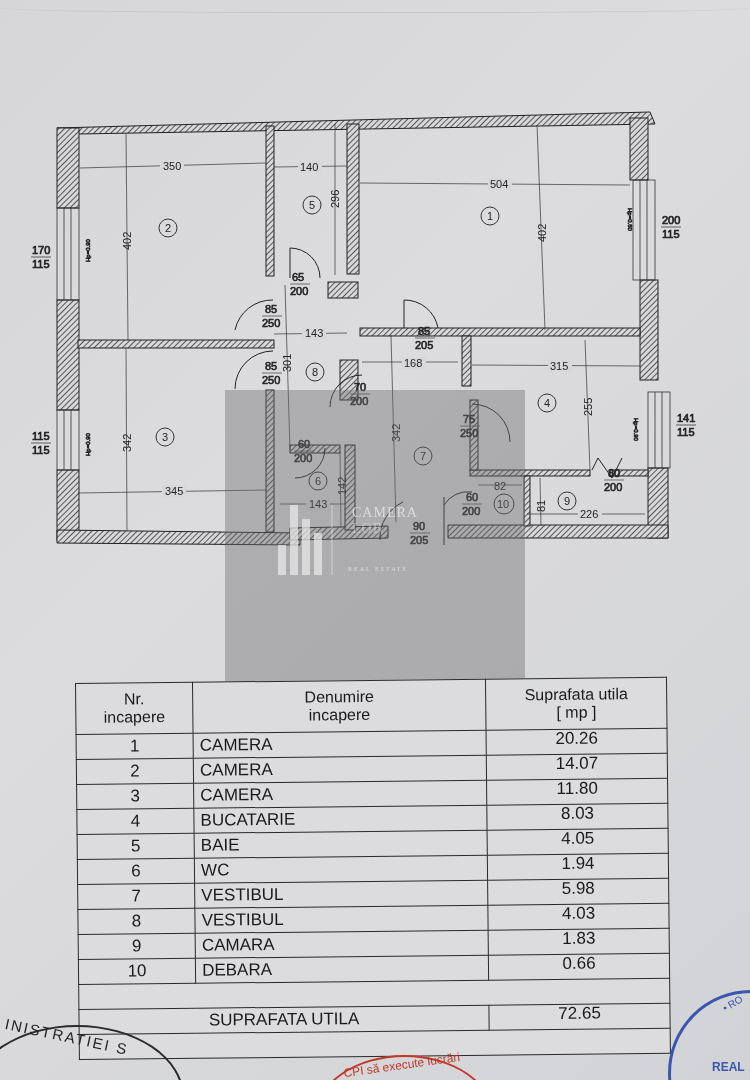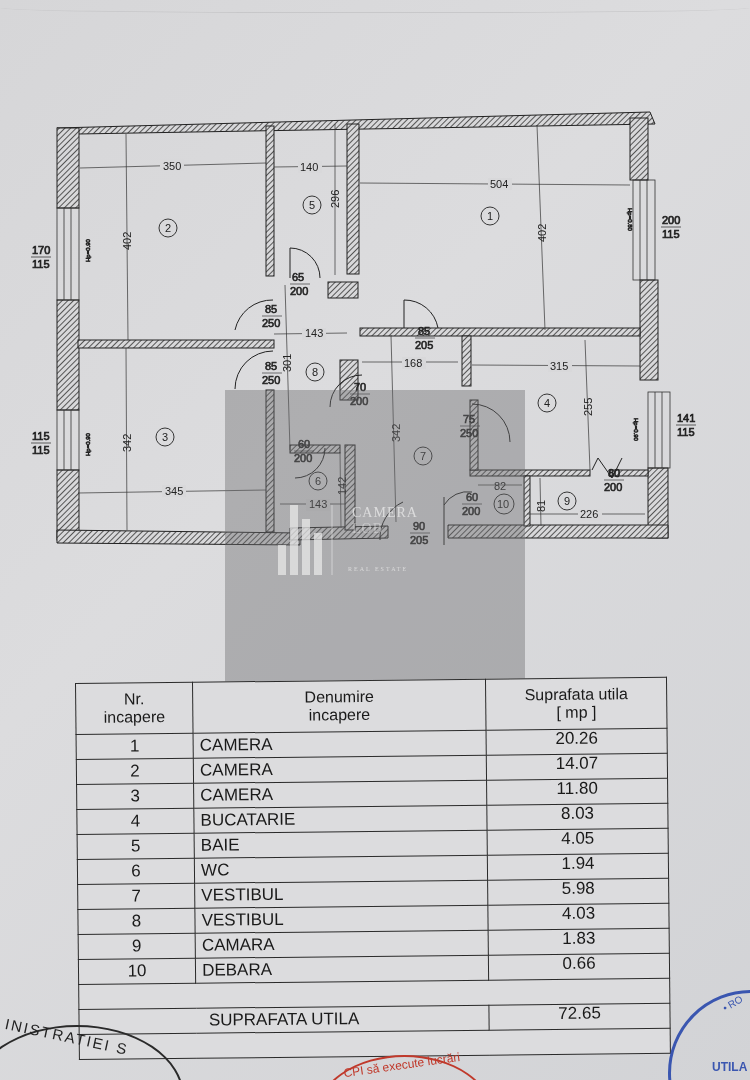--- a/index.html
+++ b/index.html
@@ -353,13 +353,13 @@
       </tr>
   </tbody>
 </table>
 
 <div class="stamp-left"></div>
 <div class="stamp-left-text">INISTRATIEI S</div>
 <div class="stamp-red"></div>
 <div class="stamp-red-text">CPI să execute lucrări</div>
 <div class="stamp-blue"></div>
 <div class="stamp-blue-top">• RO</div>
-<div class="stamp-blue-text">UTILA</div>
+<div class="stamp-blue-text">REAL</div>
 
 </body></html>

